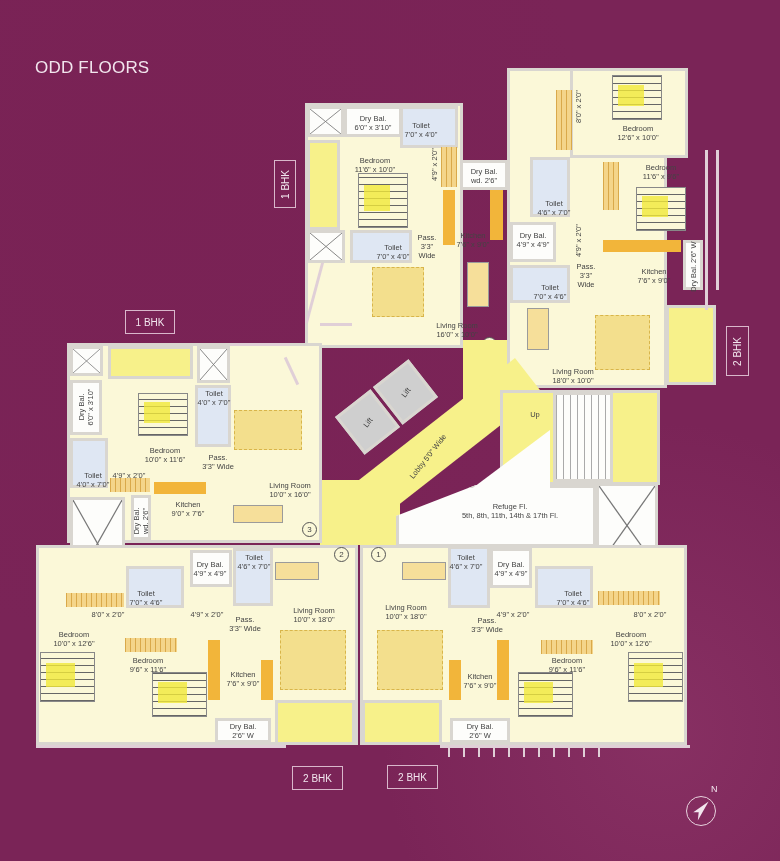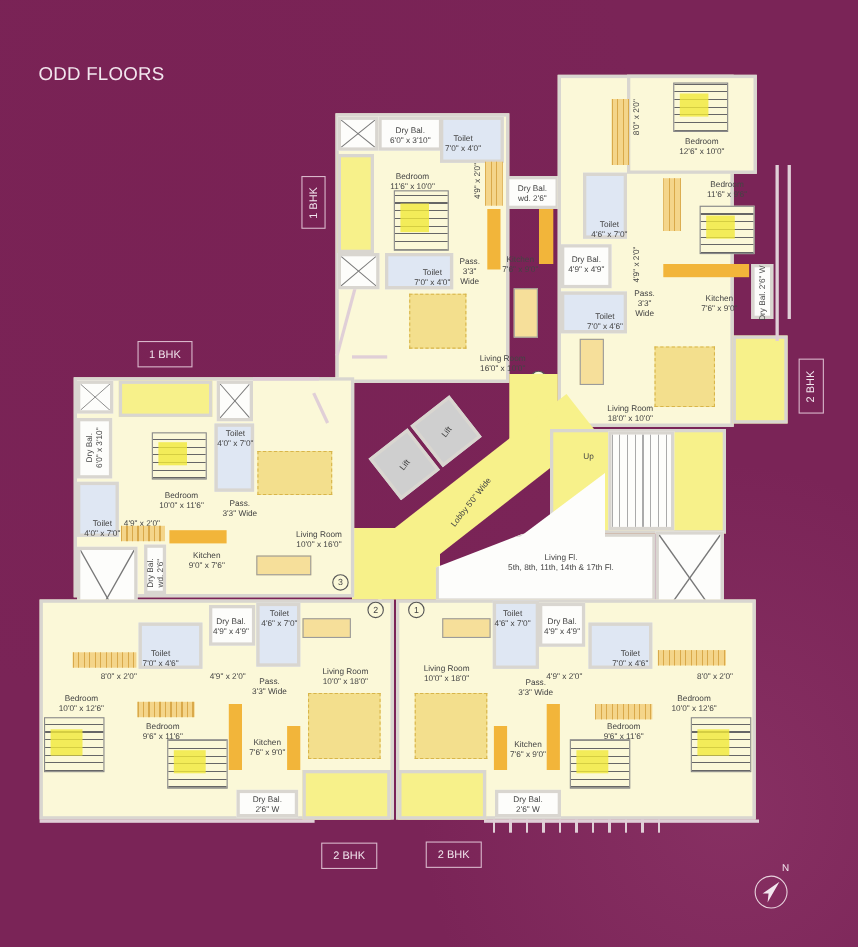--- a/index.html
+++ b/index.html
@@ -215,21 +215,21 @@
   <div class="rm wh" style="left:553px;top:392px;width:60px;height:90px;background-image:repeating-linear-gradient(90deg,#aaa 0 1px,transparent 1px 7px);"></div>
   <div class="lbl" style="left:535px;top:410px;">Up</div>
   <div class="rm gr" style="left:345px;top:398px;width:45px;height:48px;transform:rotate(-38deg);"></div>
   <div class="lbl" style="left:368px;top:418px;transform:translateX(-50%) rotate(-52deg);">Lift</div>
   <div class="rm gr" style="left:383px;top:368px;width:45px;height:48px;transform:rotate(-38deg);"></div>
   <div class="lbl" style="left:406px;top:388px;transform:translateX(-50%) rotate(-52deg);">Lift</div>
   <div class="lbl" style="left:428px;top:452px;transform:translateX(-50%) rotate(-52deg);">Lobby 5'0" Wide</div>
   <div class="rm wh" style="left:396px;top:485px;width:200px;height:62px;clip-path:polygon(0 100%, 0 50%, 40% 0, 100% 0, 100% 100%);"></div>
   <div class="rm wh" style="left:470px;top:430px;width:80px;height:60px;clip-path:polygon(0 100%, 100% 0, 100% 100%);border:none;"></div>
   <div class="lbl" style="left:510px;top:502px;">
-      <div>Living Fl.</div>
+      <div>Refuge Fl.</div>
       <div>5th, 8th, 11th, 14th &amp; 17th Fl.</div>
     </div>
   <div class="shaft" style="left:596px;top:483px;width:62px;height:85px;">
       <svg viewBox="0 0 10 10" preserveAspectRatio="none">
         <line x1="0" y1="0" x2="10" y2="10" stroke="#777" stroke-width=".2"></line>
         <line x1="10" y1="0" x2="0" y2="10" stroke="#777" stroke-width=".2"></line>
       </svg>
     </div>
 
   <div class="rm" style="left:67px;top:343px;width:255px;height:200px;"></div>

